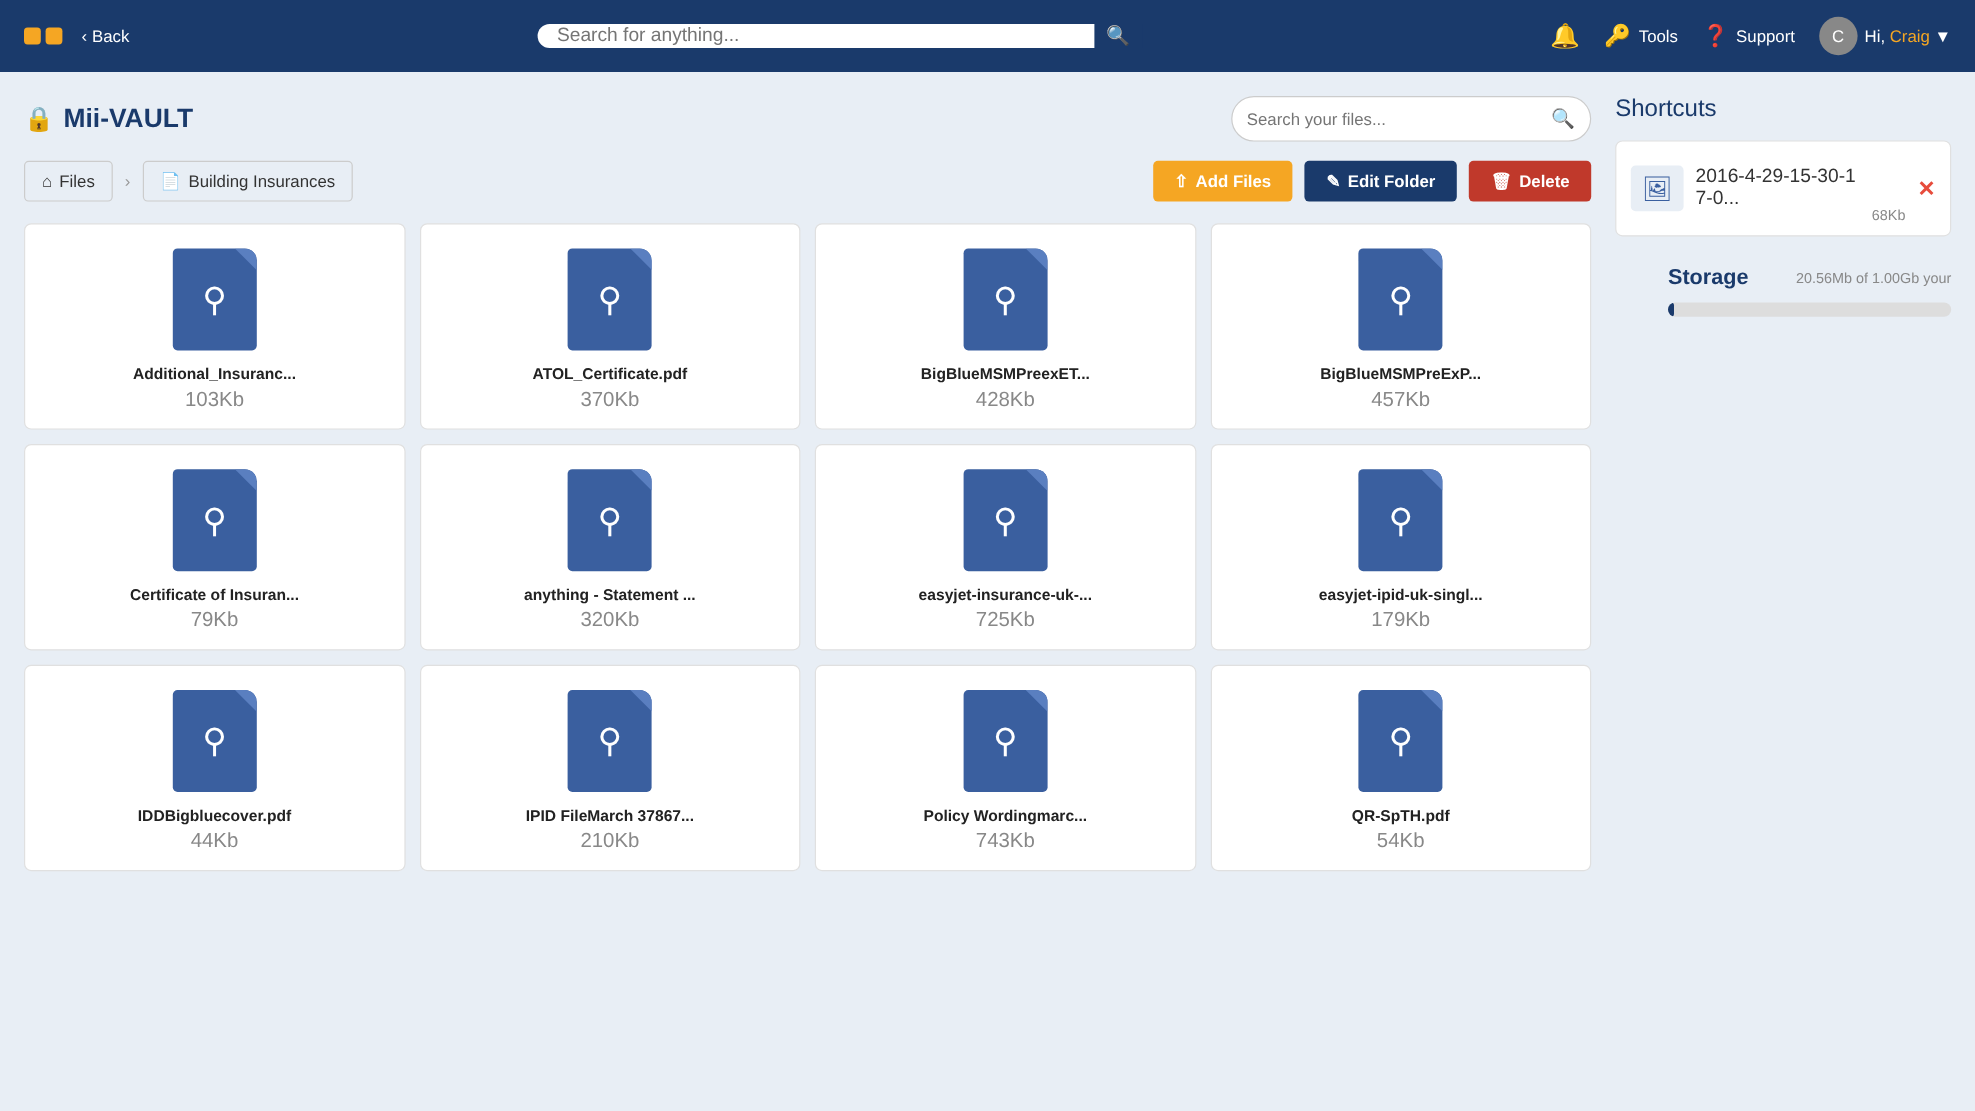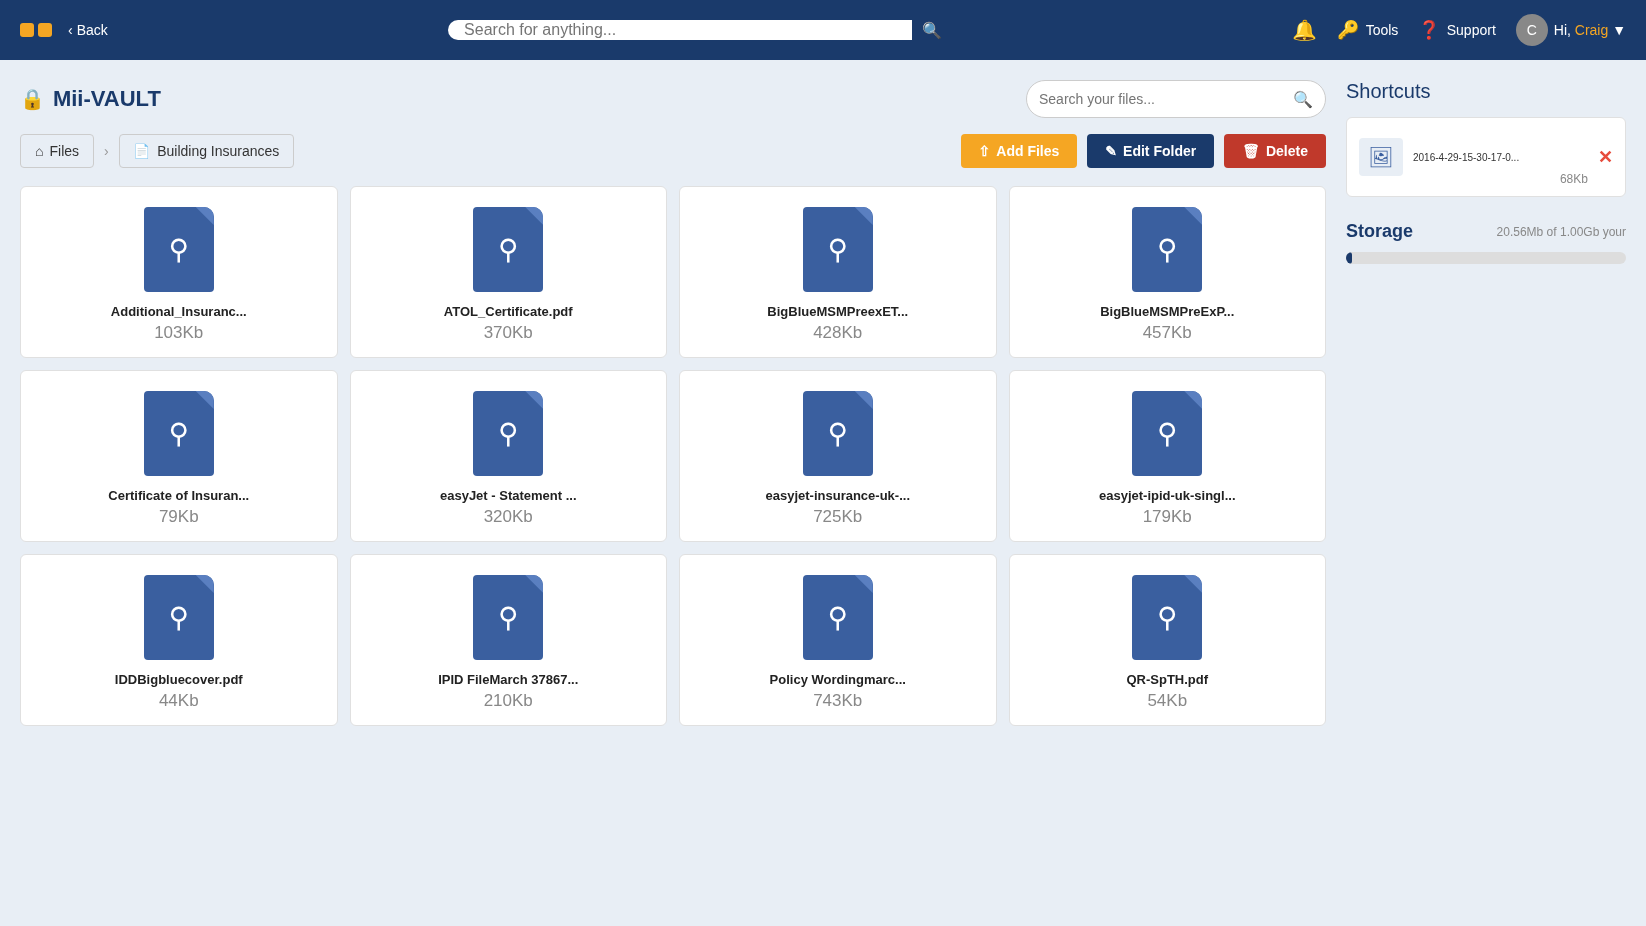--- a/index.html
+++ b/index.html
@@ -295,40 +295,41 @@
       border-radius: 4px;
       display: flex;
       align-items: center;
       justify-content: center;
       font-size: 20px;
       color: #3a5f9f;
       flex-shrink: 0;
     }
     .shortcut-name {
       flex: 1;
-      font-size: 10px;
+      font-size: 16px;
       color: #333;
       word-break: break-all;
     }
     .shortcut-size {
       font-size: 12px;
       color: #888;
       flex-shrink: 0;
       margin-top: 44px;
     }
     .shortcut-close {
       color: #e74c3c;
       font-size: 18px;
       cursor: pointer;
       flex-shrink: 0;
       font-weight: bold;
     }
 
     .storage-section {
       margin-top: 24px;
+      margin-left: 44px;
     }
     .storage-header {
       display: flex;
       align-items: center;
       justify-content: space-between;
       margin-bottom: 10px;
     }
     .storage-title {
       color: #1a3a6b;
       font-size: 18px;
@@ -456,21 +457,21 @@
     <div class="pdf-icon">
       <span class="pdf-symbol">⚲</span>
     </div>
     <div class="file-name">Certificate of Insuran...</div>
     <div class="file-size">79Kb</div>
   </div>
         <div class="file-card">
     <div class="pdf-icon">
       <span class="pdf-symbol">⚲</span>
     </div>
-    <div class="file-name">easyJet - Statement ...</div>
+    <div class="file-name">anything - Statement ...</div>
     <div class="file-size">320Kb</div>
   </div>
         <div class="file-card">
     <div class="pdf-icon">
       <span class="pdf-symbol">⚲</span>
     </div>
     <div class="file-name">easyjet-insurance-uk-...</div>
     <div class="file-size">725Kb</div>
   </div>
         <div class="file-card">

